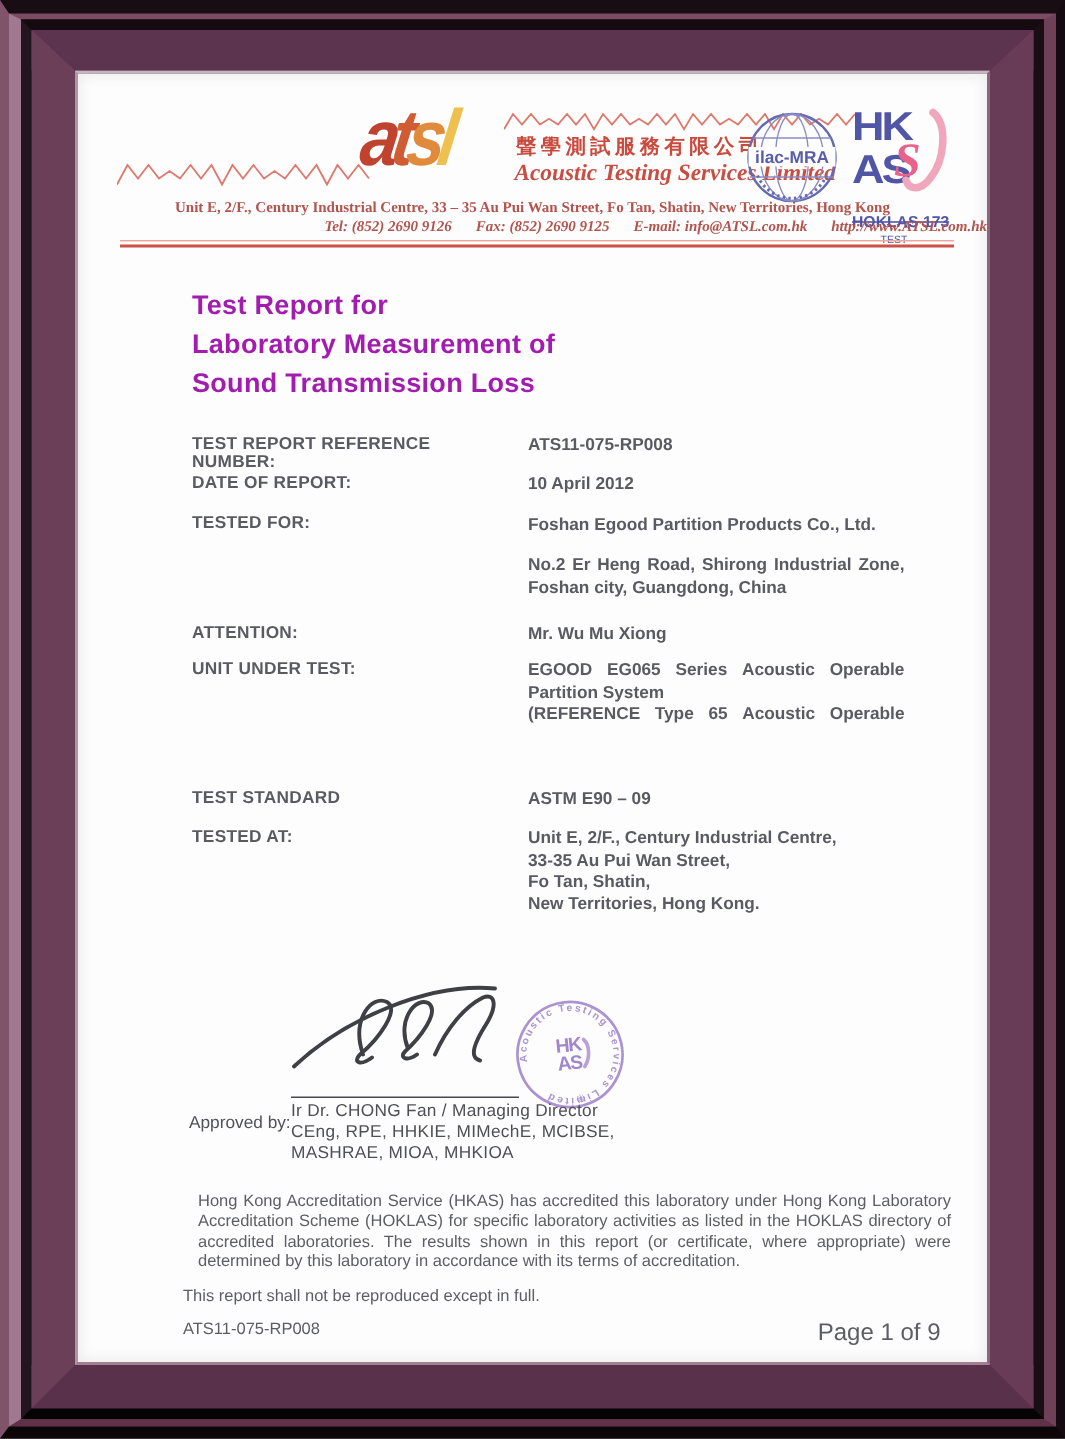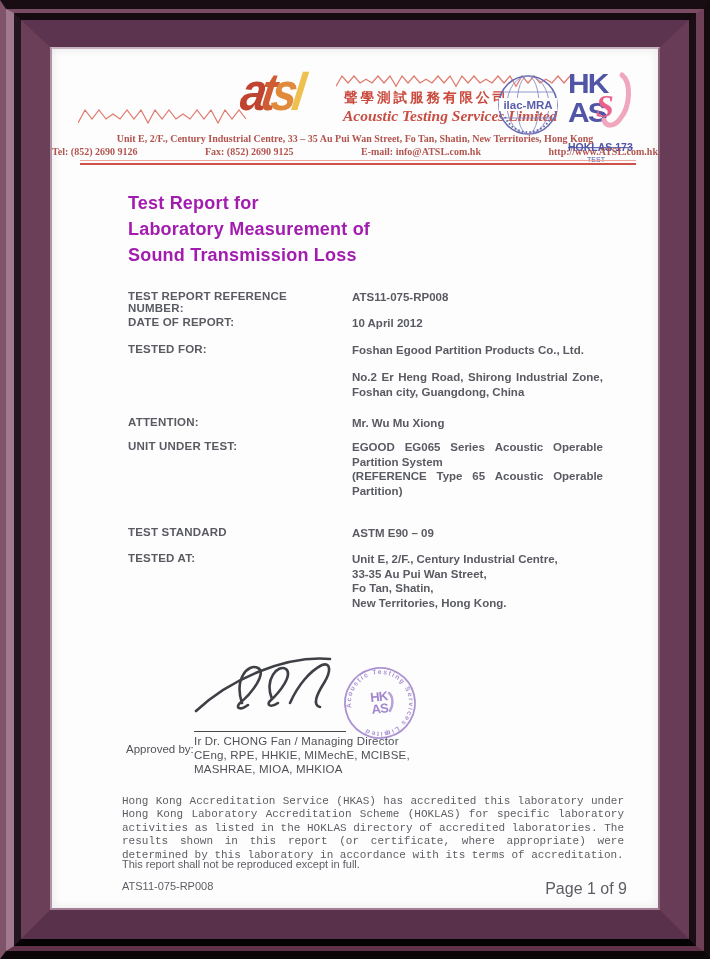--- a/index.html
+++ b/index.html
@@ -11,39 +11,39 @@
   .f4{position:absolute;inset:0;border-style:solid;border-width:27px 29px 29px 29px;border-color:#5d3450 #683b56 #5a314b #6c3f58;}
   .f5{position:absolute;inset:0;border-style:solid;border-width:2px;border-color:#c8b3c1 #8f647d #a37f95 #b194a5;}
   .document{position:absolute;inset:0;background:#fdfdfd;box-shadow:inset 0 0 10px rgba(60,30,50,0.10);}
   
   .atsl{position:absolute;left:192px;top:16px;font-family:"Liberation Sans",sans-serif;font-weight:bold;font-style:italic;font-size:46px;letter-spacing:-7px;transform:skewX(-8deg) scaleY(1.15);transform-origin:left top;line-height:1;}
   .atsl span{padding:0 1px;}
   .cn{position:absolute;left:292px;top:40px;font-weight:bold;font-size:13.5px;letter-spacing:3px;color:#cb4a3e;}
   .en-script{position:absolute;left:291px;top:58px;font-family:"Liberation Serif",serif;font-style:italic;font-weight:bold;font-size:15.5px;color:#c84e43;}
   .addr{position:absolute;left:0;width:100%;text-align:center;font-family:"Liberation Serif",serif;font-weight:bold;font-size:10px;color:#b2544e;}
   .addr1{top:84px;}
-  .addr2{top:97px;display:flex;justify-content:space-between;gap:4px;}
+  .addr2{top:97px;display:flex;justify-content:flex-end;gap:16px;font-style:italic;}
   .rule{position:absolute;top:111px;left:28px;width:556px;height:2px;border-top:1px solid #eca89f;border-bottom:2px solid #cc5148;}
   .zigsvg{position:absolute;}
   
   .ilac{position:absolute;left:444px;top:24px;}
   .hkaslogo{position:absolute;left:514px;top:20px;}
   
   .title{position:absolute;left:76px;top:141px;font-weight:bold;font-size:18px;line-height:26px;color:#a21caf;letter-spacing:0.2px;}
   .frow{position:absolute;left:76px;width:500px;}
   .flabel{position:absolute;left:0;top:0;width:215px;font-weight:bold;font-size:11.5px;color:#5a5b62;letter-spacing:0.2px;}
   .fvalue{position:absolute;left:224px;top:0;width:251px;font-weight:bold;font-size:11.5px;color:#5a5b62;}
   .fline{line-height:14.5px;}
   .stretch{display:flex;justify-content:space-between;}
   
   .approved{position:absolute;left:74px;top:694px;font-size:11.5px;color:#515258;}
   .sigline{position:absolute;left:142px;top:682px;width:152px;border-top:1.5px solid #47484e;}
   .signame{position:absolute;left:142px;font-size:11.5px;color:#4f5056;letter-spacing:0.2px;}
   
-  .accr{position:absolute;left:70px;top:746px;width:502px;font-size:11px;line-height:13.4px;color:#5d5e64;text-align:justify;font-family:Liberation Mono, monospace;}
+  .accr{position:absolute;left:80px;top:746px;width:502px;font-size:11px;line-height:13.4px;color:#5d5e64;text-align:justify;}
   .repro{position:absolute;left:70px;top:809px;font-size:11px;color:#5d5e64;}
   .fref{position:absolute;left:70px;top:831px;font-size:11px;color:#5d5e64;}
   .fpage{position:absolute;right:31px;top:831px;font-size:16px;color:#5d5e64;}
 </style>
 </head>
 <body>
 
 <div class="page">
  <div class="f1">
  <div class="f2">
@@ -150,21 +150,20 @@
                       <span>Operable</span>
                     </div>
        <div class="fline">Partition System</div>
        <div class="fline stretch">
                       <span>(REFERENCE</span>
                       <span>Type</span>
                       <span>65</span>
                       <span>Acoustic</span>
                       <span>Operable</span>
                     </div>
-       <div class="fline">Partition)</div>
      </div>
    </div>
    <div class="frow" style="top:477px">
      <div class="flabel">TEST STANDARD</div>
      <div class="fvalue">
                     <div class="fline">ASTM E90 – 09</div>
                   </div>
    </div>
    <div class="frow" style="top:503px">
      <div class="flabel">TESTED AT:</div>

